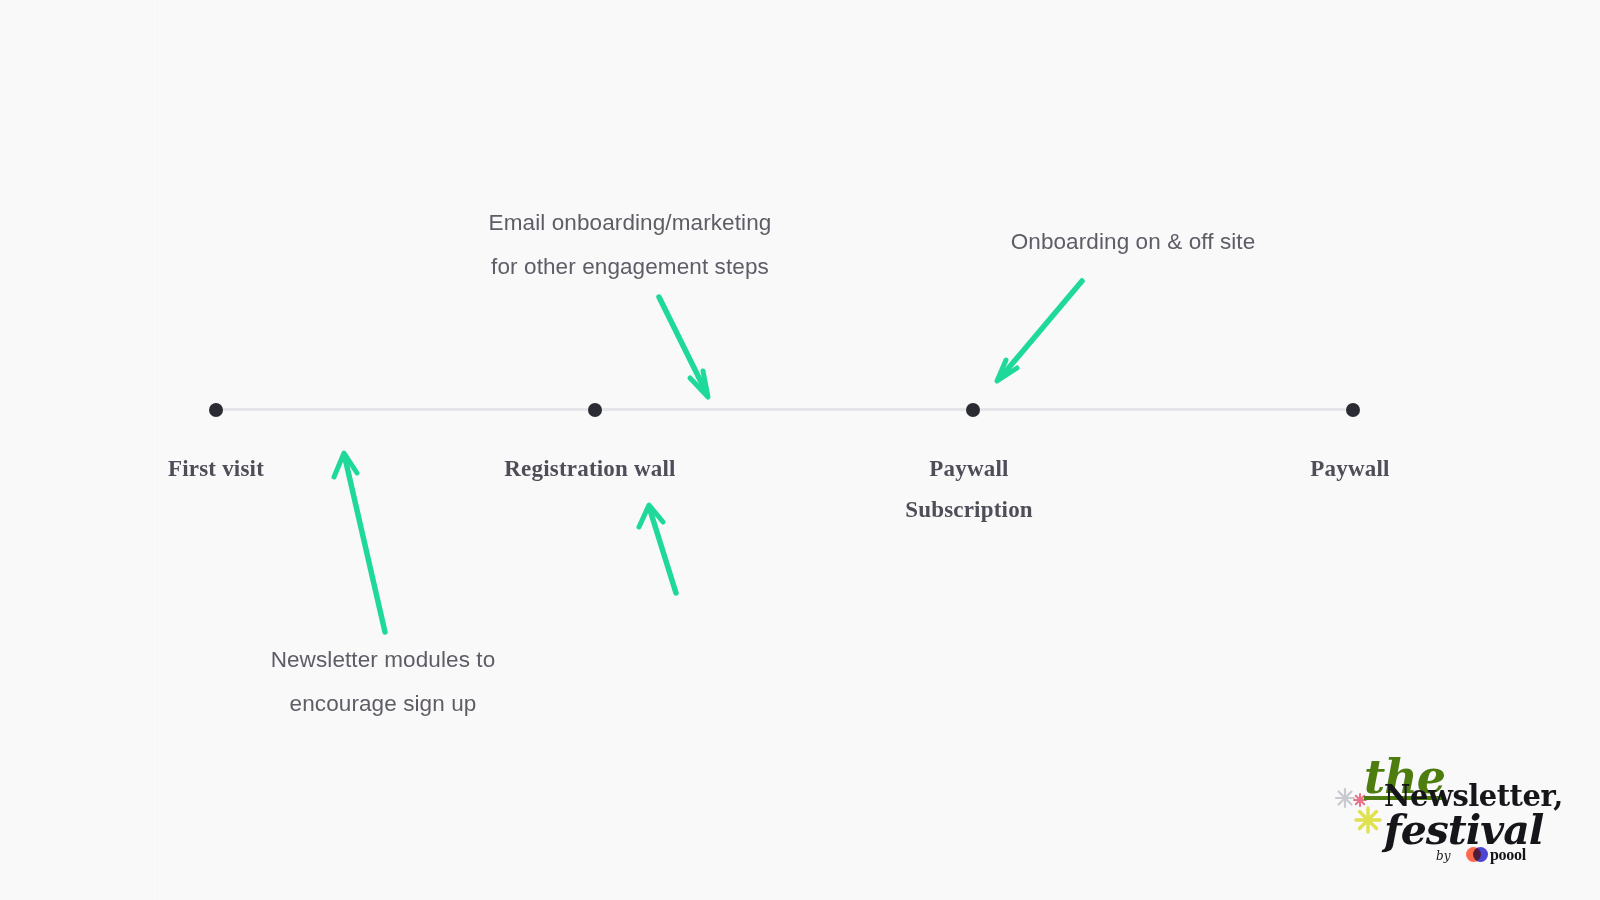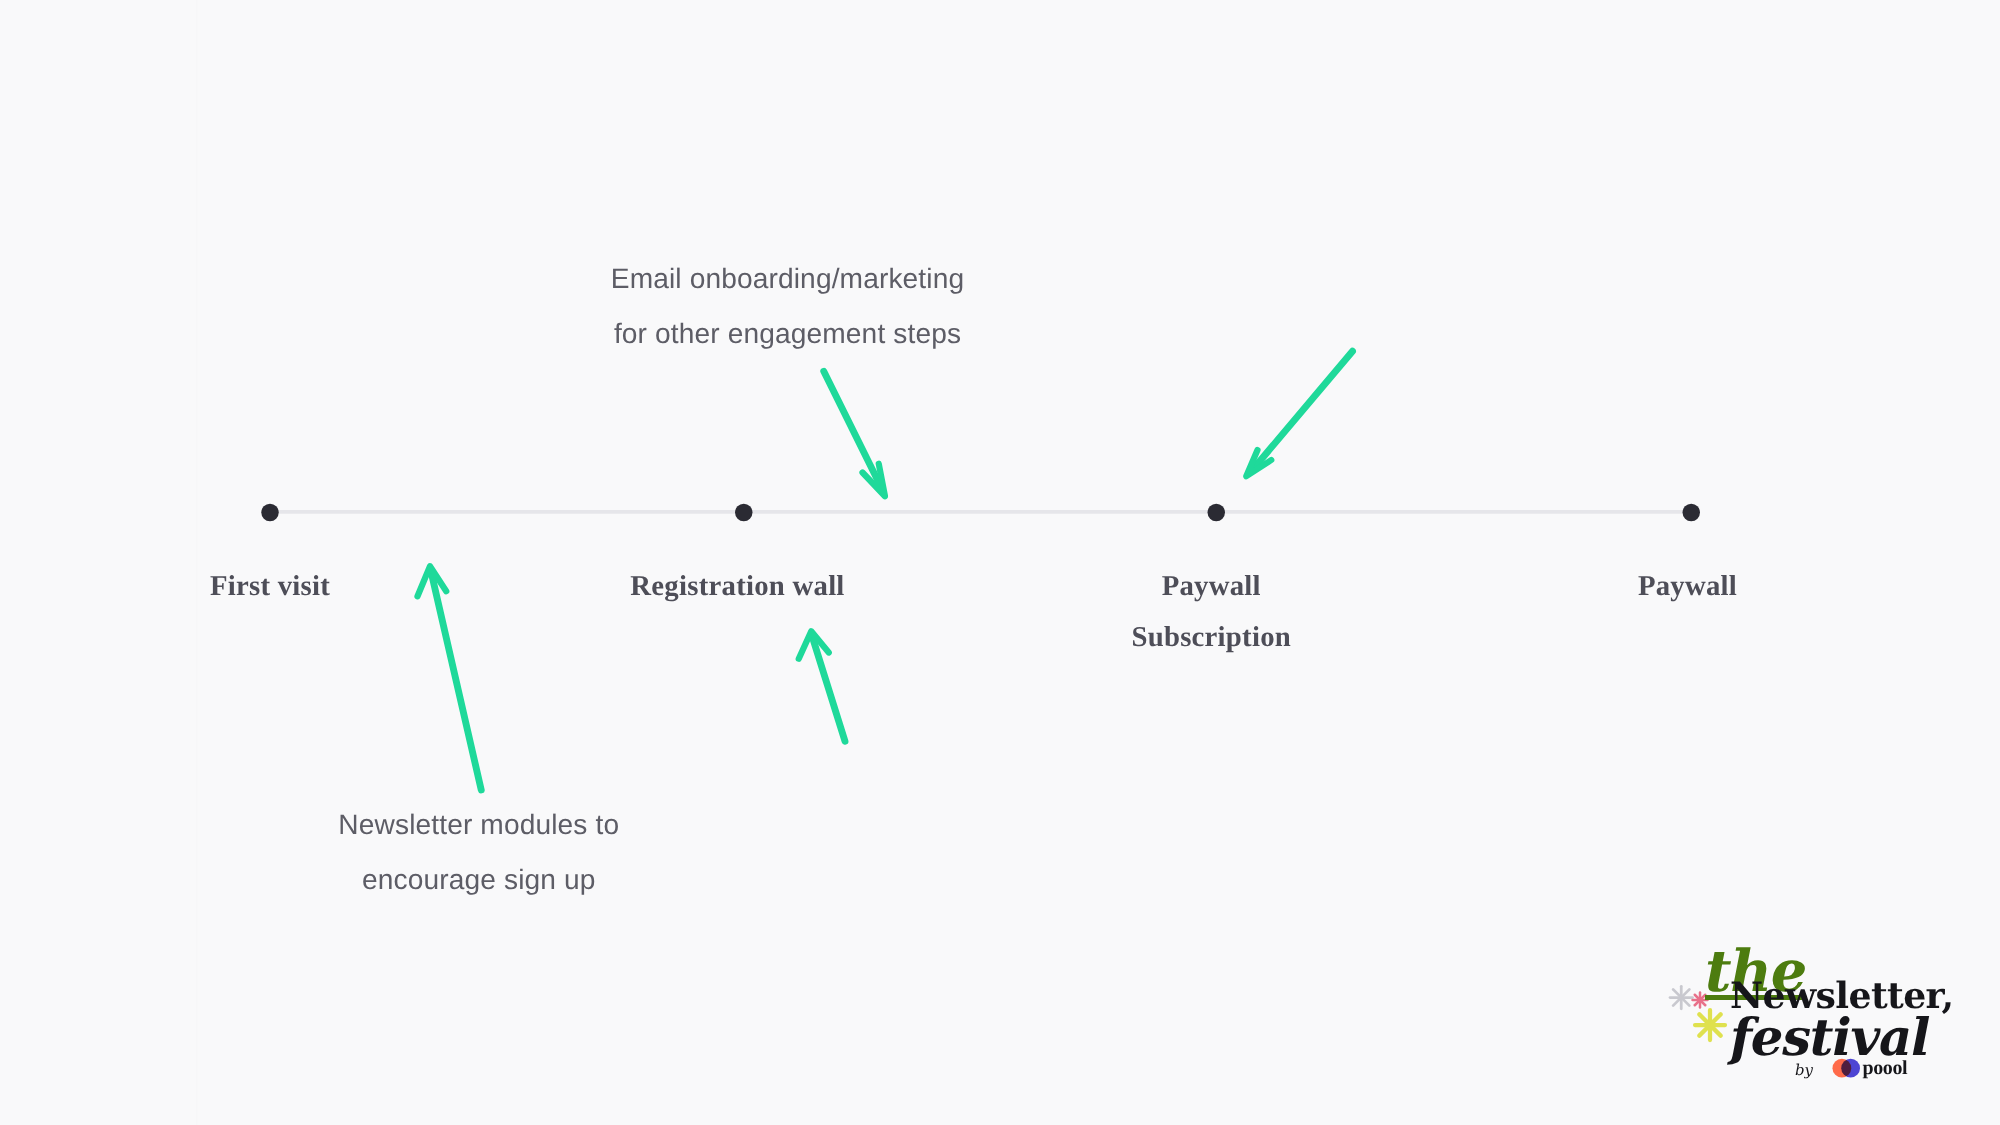--- a/index.html
+++ b/index.html
@@ -199,20 +199,21 @@
   <div class="stage-label" style="left:590px; top:448px; width:320px;">Registration wall</div>
 
   <div class="stage-label" style="left:969px; top:448px; width:320px;">Paywall
 Subscription</div>
 
   <div class="stage-label" style="left:1350px; top:448px; width:280px;">Paywall</div>
 
   <div class="annotation" style="left:630px; top:201px; width:620px;">Email onboarding/marketing
 for other engagement steps</div>
 
+  <div class="annotation" style="left:1133px; top:220px; width:560px;">Onboarding on &amp; off site</div>
 
   <div class="annotation" style="left:383px; top:638px; width:560px;">Newsletter modules to
 encourage sign up</div>
 
 
   <svg class="arrows" viewBox="0 0 1600 900">
     <g fill="none" stroke="#1fd99a" stroke-width="5.5" stroke-linecap="round" stroke-linejoin="round">
 
       <g>
         <line x1="659" y1="297" x2="706" y2="392"></line>

